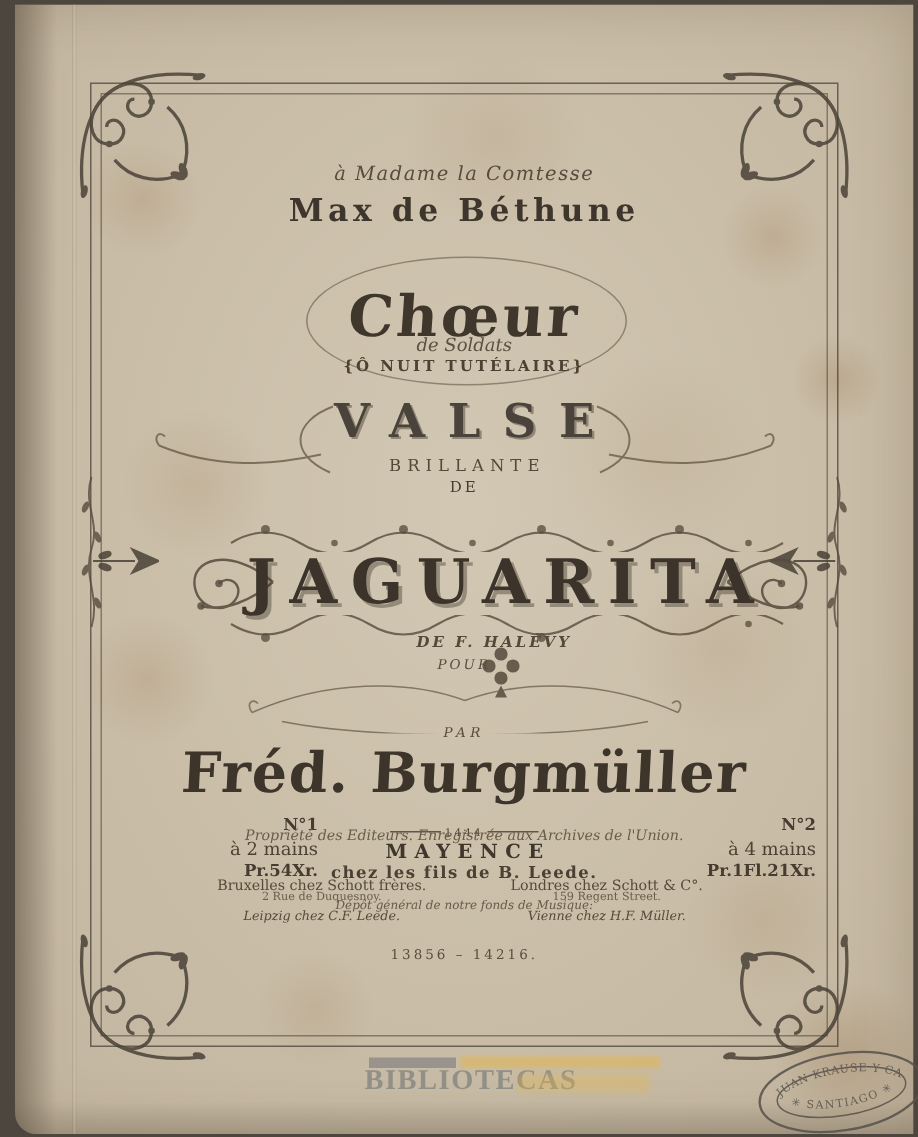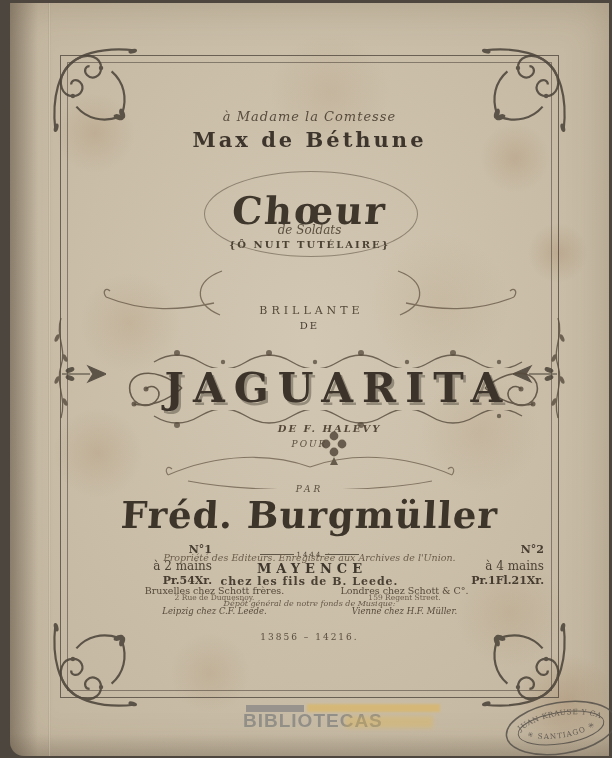--- a/index.html
+++ b/index.html
@@ -113,21 +113,21 @@
   .edition .no{font-size:11px;font-weight:bold;color:#463c30;}
   .edition .hands{font-size:12px;color:#4c4234;}
   .edition .price{font-size:11px;font-weight:bold;color:#463c30;}
 
   
   .wm-grabar{position:absolute;left:236px;top:702px;width:58px;height:7px;
       background:#8f8d88;opacity:.85;}
   .wm-yellowbar{position:absolute;left:297px;top:701px;width:133px;height:8px;
       background:#e3b64a;opacity:.5;filter:blur(1px);}
   .wm-text{position:absolute;left:233px;top:707px;
-      font-family:Liberation Sans, sans-serif;font-size:19px;font-weight:bold;
+      font-family:Liberation Serif, serif;font-size:19px;font-weight:bold;
       letter-spacing:1px;color:#8d8b85;opacity:.9;}
   .wm-yellowblob{position:absolute;left:335px;top:713px;width:88px;height:12px;
       background:#e3b64a;opacity:.35;filter:blur(2px);}
 
   
   .stamp{position:absolute;left:492px;top:694px;width:118px;height:62px;
       transform:rotate(-9deg);opacity:.85;}
 
   .crease{position:absolute;top:0;bottom:0;left:38px;width:3px;
       background:linear-gradient(90deg, rgba(90,75,55,.18), rgba(230,220,200,.25), rgba(90,75,55,.10));}
@@ -214,20 +214,21 @@
     <svg class="valse-svg" width="420" height="58" viewBox="0 0 420 58">
       <g stroke="#6a5c4a" fill="none" stroke-width="1.3" opacity=".8">
         <path d="M122,8 C95,18 92,40 120,52"></path>
         <path d="M298,8 C325,18 328,40 300,52"></path>
         <path d="M6,34 C45,50 82,47 114,40"></path>
         <path d="M414,34 C375,50 338,47 306,40"></path>
         <path d="M6,34 C2,28 6,24 10,28"></path>
         <path d="M414,34 C418,28 414,24 410,28"></path>
       </g>
     </svg>
+    <div class="valse">VALSE</div>
   </div>
   <div class="abs brillante">BRILLANTE</div>
   <div class="abs de">DE</div>
 
   <div class="abs title-wrap">
     <svg class="title-scroll top" width="380" height="22" viewBox="0 0 380 22">
       <g stroke="#564b3c" fill="none" stroke-width="1.4" opacity=".8">
         <path d="M10,16 q23,-14 46,0 q23,14 46,0 q23,-14 46,0 q23,14 46,0 q23,-14 46,0 q23,14 46,0 q23,-14 46,0 q23,14 46,0"></path>
       </g>
       <g fill="#564b3c" opacity=".75">

